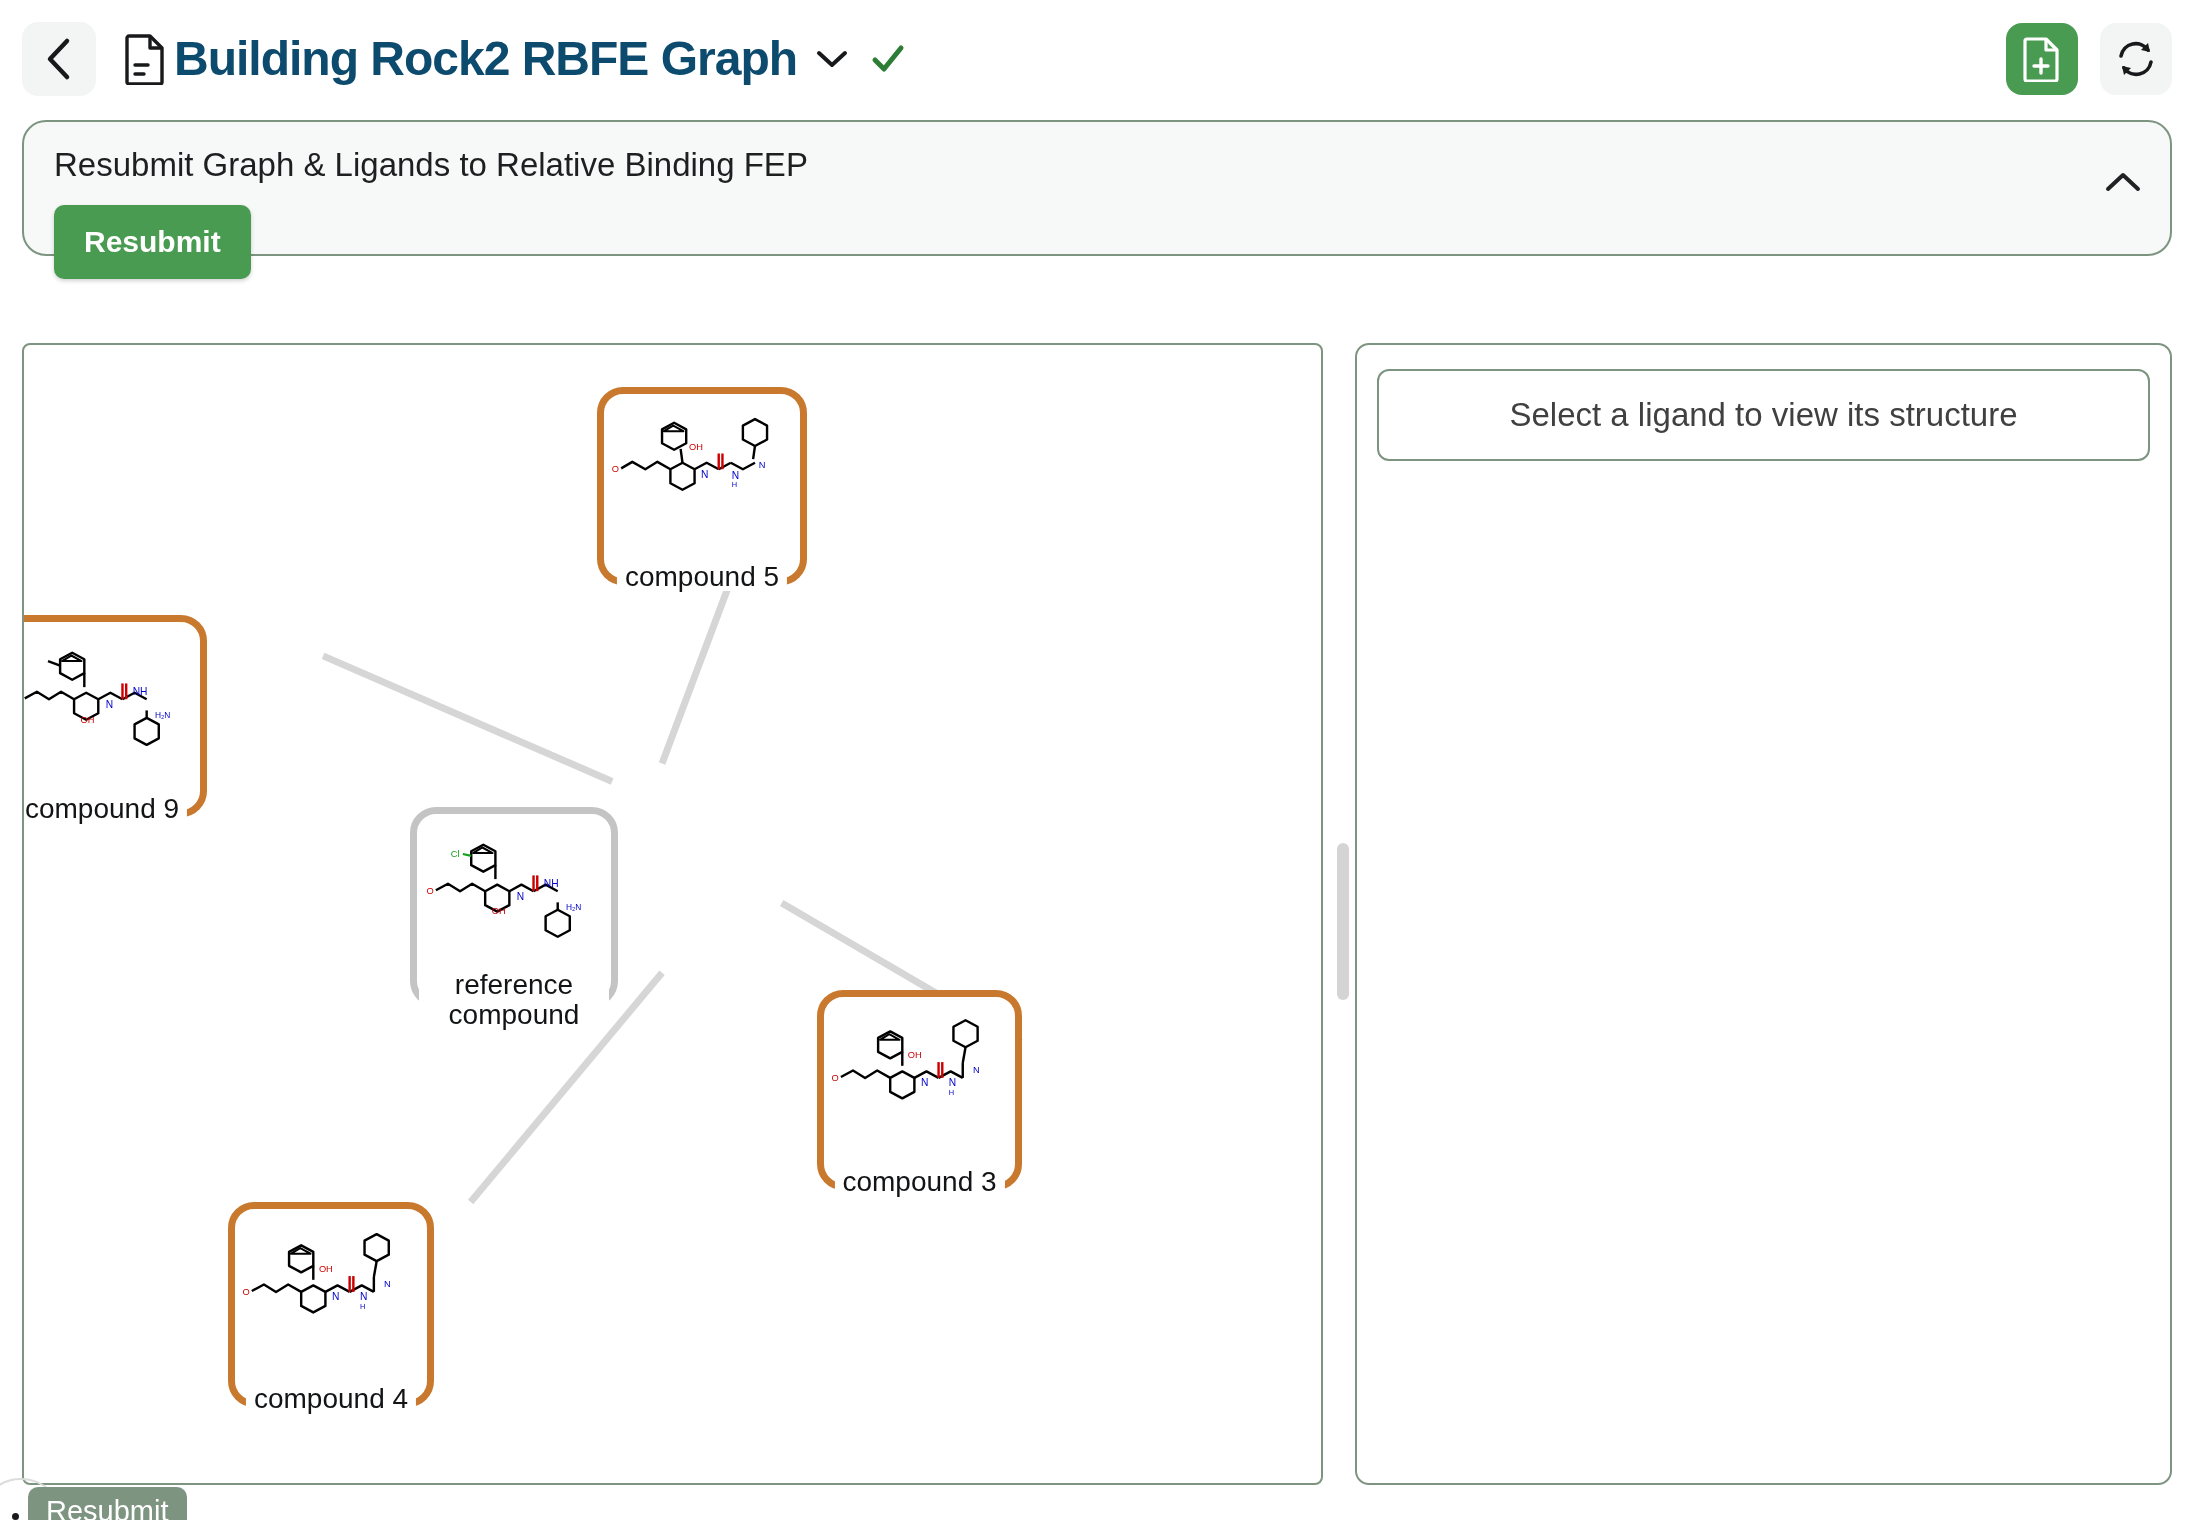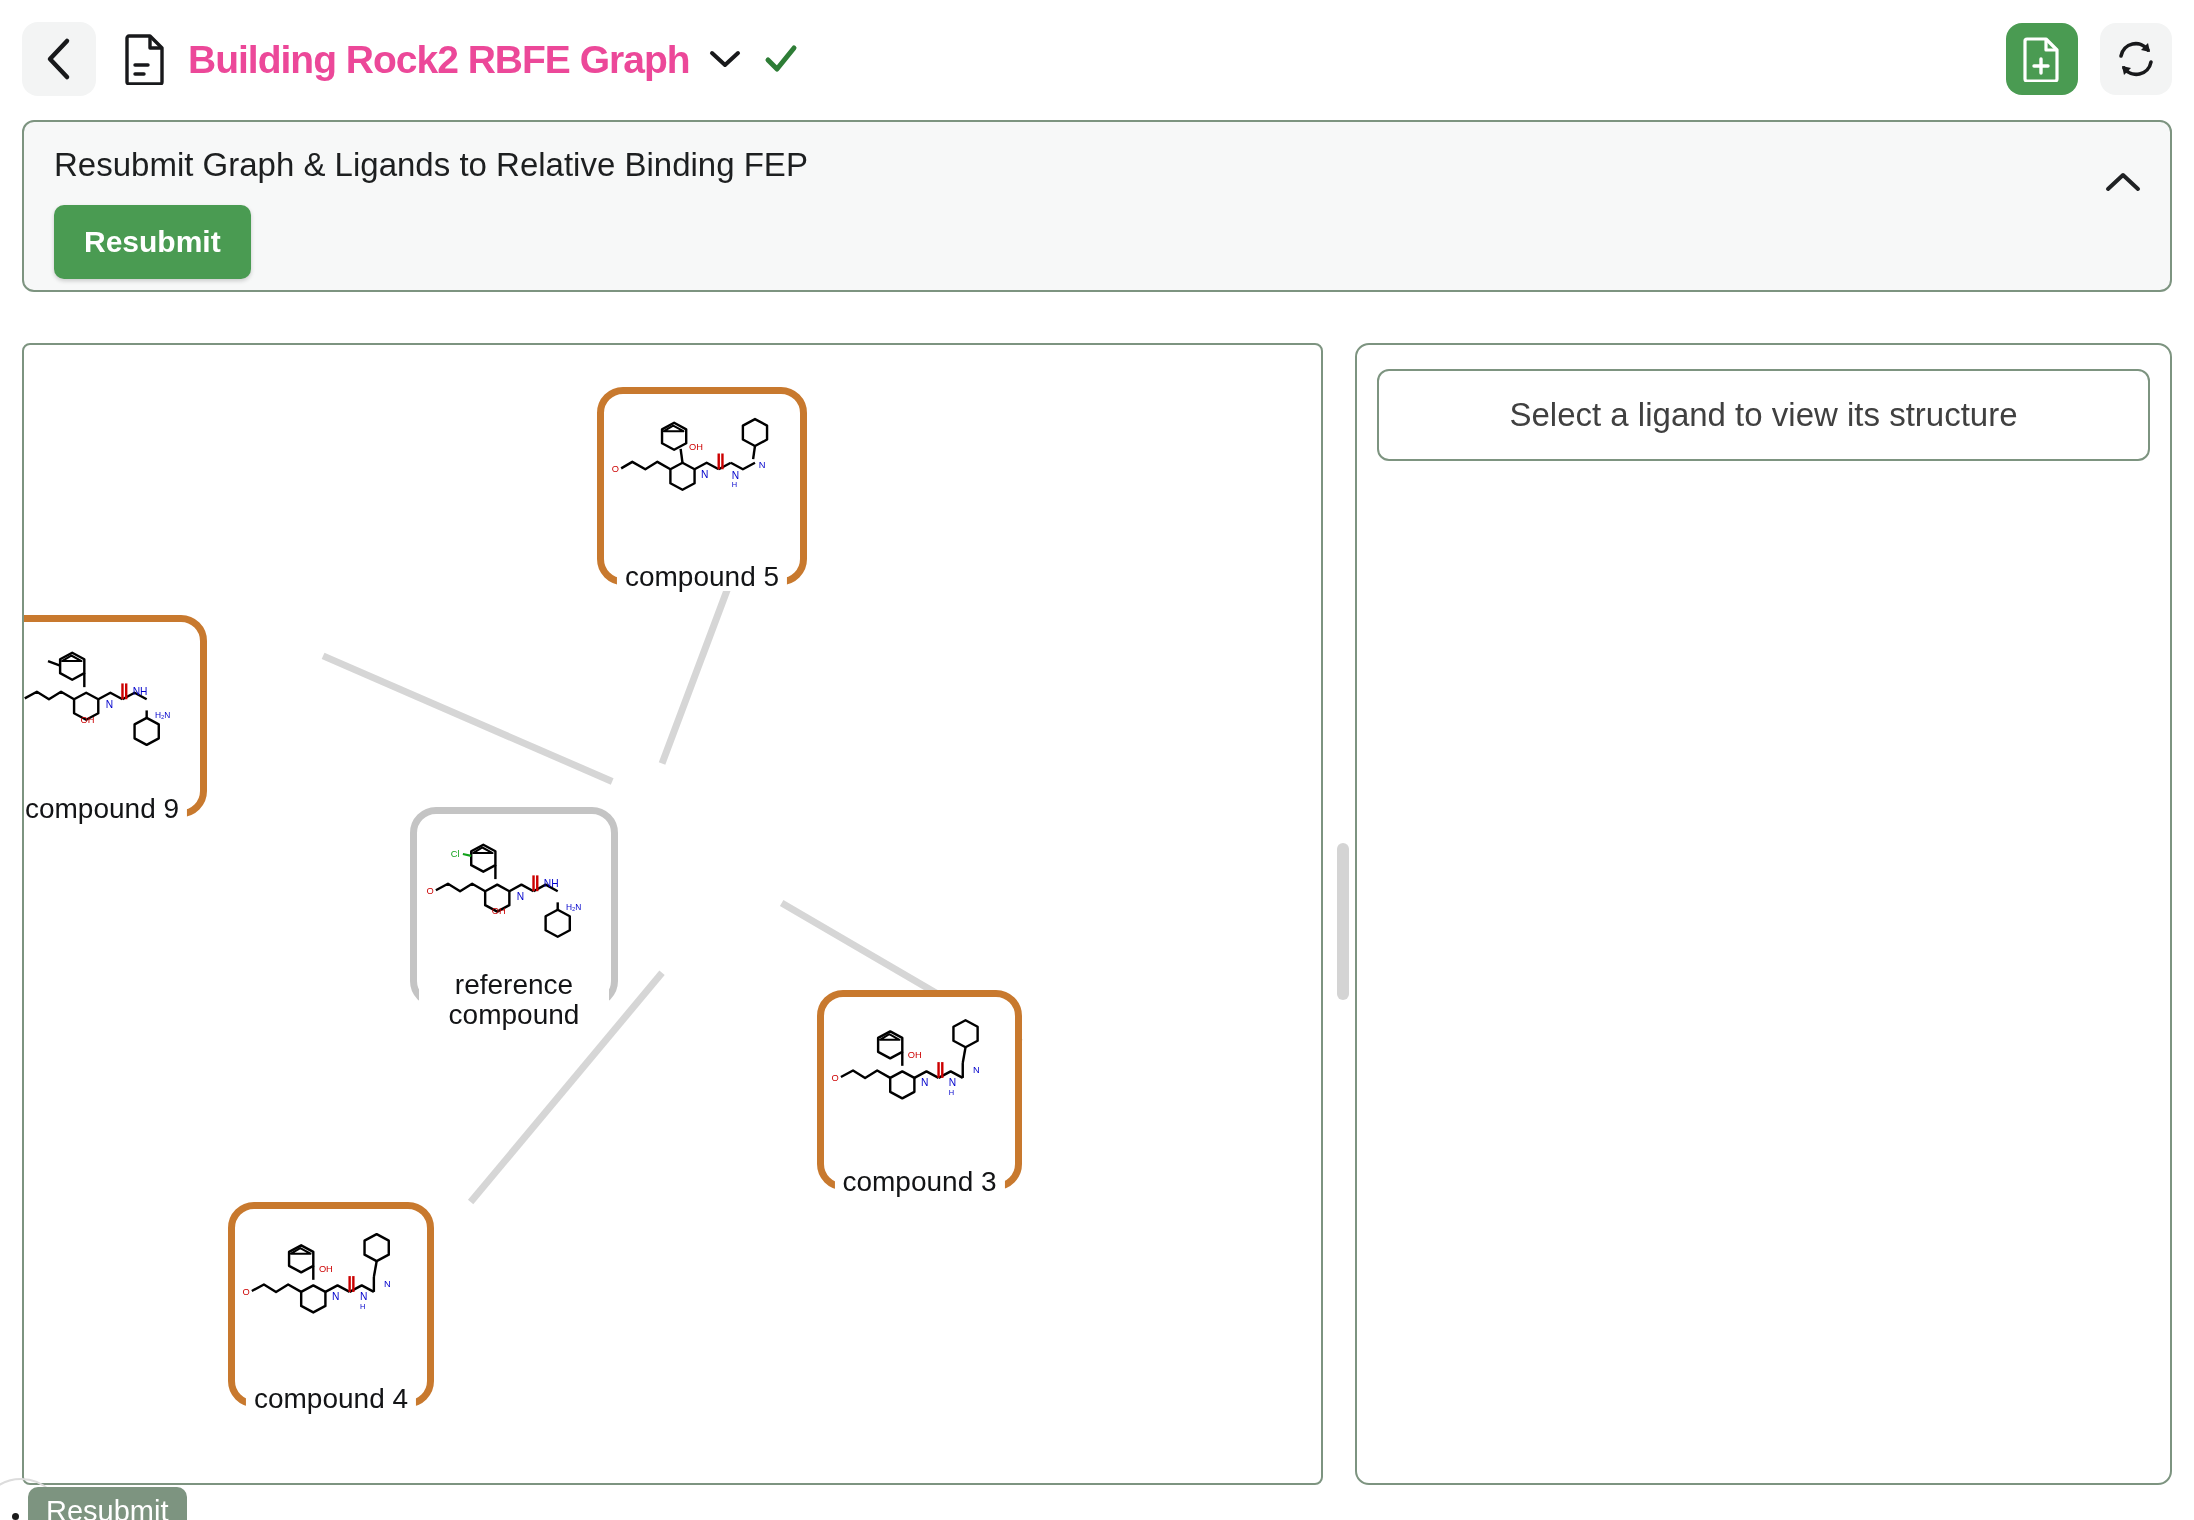--- a/index.html
+++ b/index.html
@@ -23,49 +23,49 @@
     width: 74px; height: 74px;
     background: #f3f4f4; border-radius: 16px;
     display: flex; align-items: center; justify-content: center;
     flex: 0 0 auto; cursor: pointer;
   }
   #back-btn svg { display: block; }
 
   #doc-icon { margin-left: 28px; flex: 0 0 auto; display:block; }
 
   #title-text {
-    margin-left: 22px;
-    font-size: 39px;
+    margin-left: 8px;
+    font-size: 48px;
     font-weight: bold;
     letter-spacing: -1px;
-    color: #ec4899;
+    color: #0c4a6e;
     white-space: nowrap;
     line-height: 1;
   }
   #title-chevron { margin-left: 18px; flex: 0 0 auto; cursor: pointer; display:block;}
   #title-check   { margin-left: 22px; flex: 0 0 auto; display:block; }
 
   #header-spacer { flex: 1 1 auto; }
 
   .hdr-btn {
     width: 72px; height: 72px;
     border-radius: 16px;
     display: flex; align-items: center; justify-content: center;
     flex: 0 0 auto; cursor: pointer; margin-left: 22px;
   }
   #new-doc-btn { background: #4a9b52; }
   #refresh-btn { background: #f3f4f4; }
 
   
   #resubmit-panel {
     position: absolute; left: 22px; top: 120px;
-    width: 2150px; height: 172px;
+    width: 2150px; height: 136px;
     background: #f7f8f8;
     border: 2px solid #7d9480;
-    border-radius: 12px;
+    border-radius: 24px;
     padding: 26px 30px 0 30px;
   }
   #resubmit-title {
     font-size: 33px; color: #1d1f20; line-height: 1;
   }
   #resubmit-button {
     margin-top: 24px;
     display: inline-block;
     background: #4a9b52;
     color: #ffffff;

